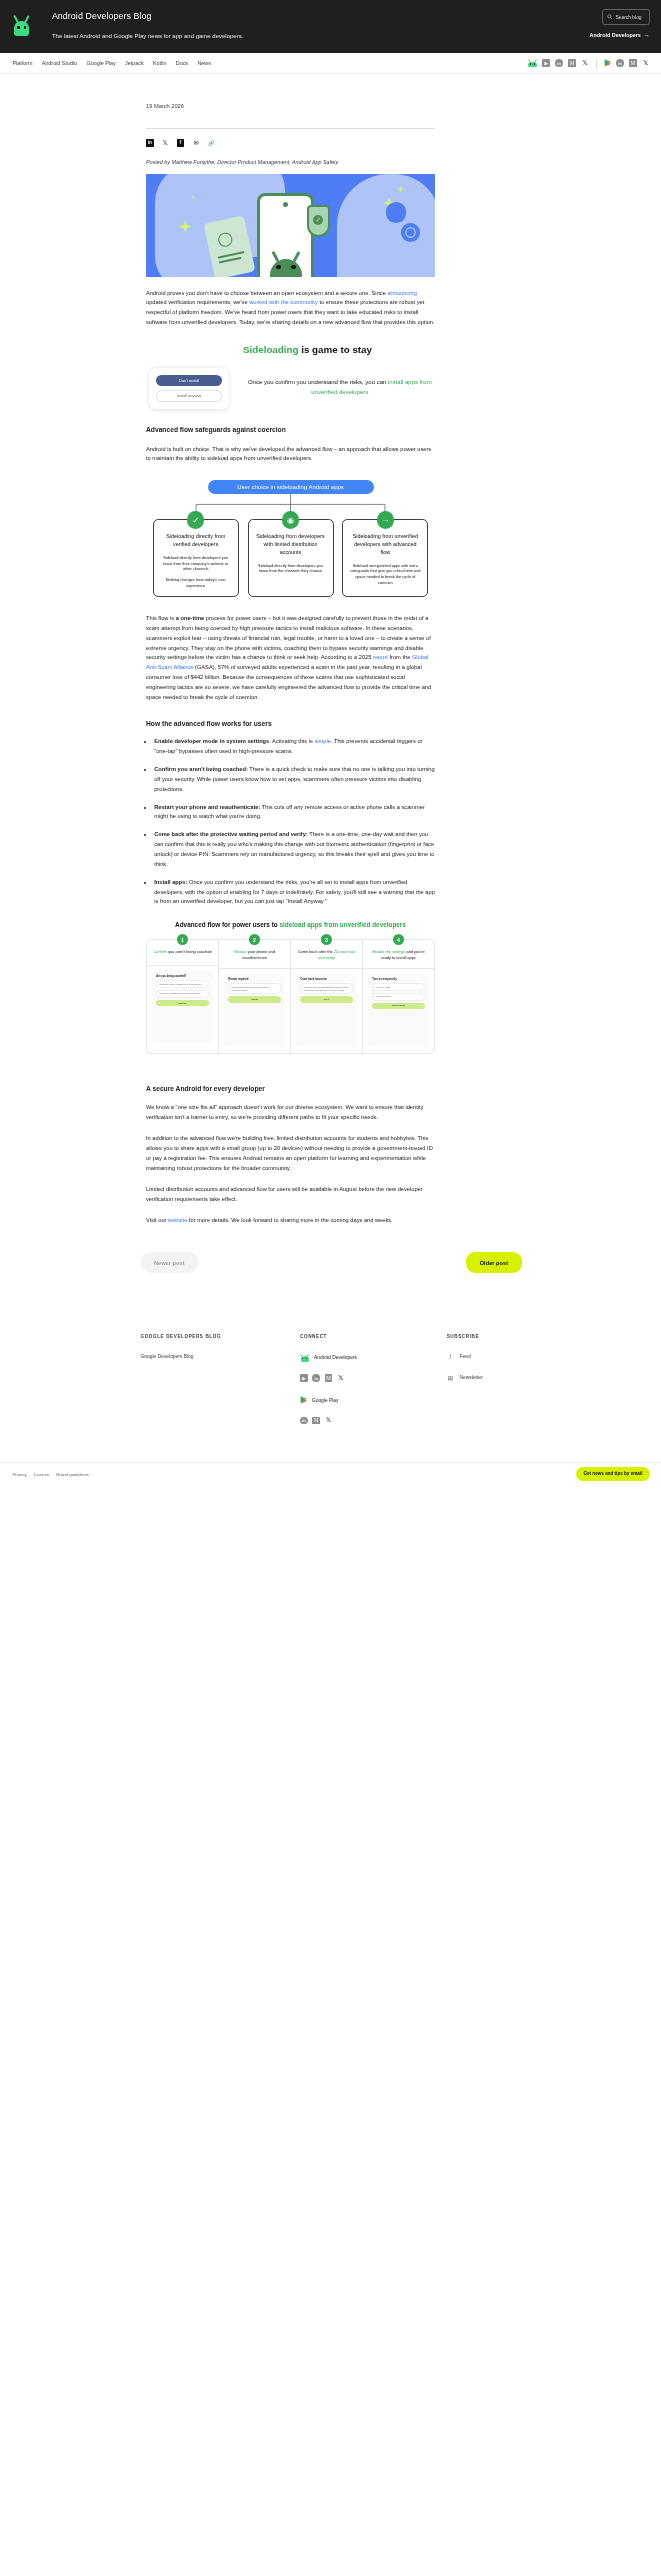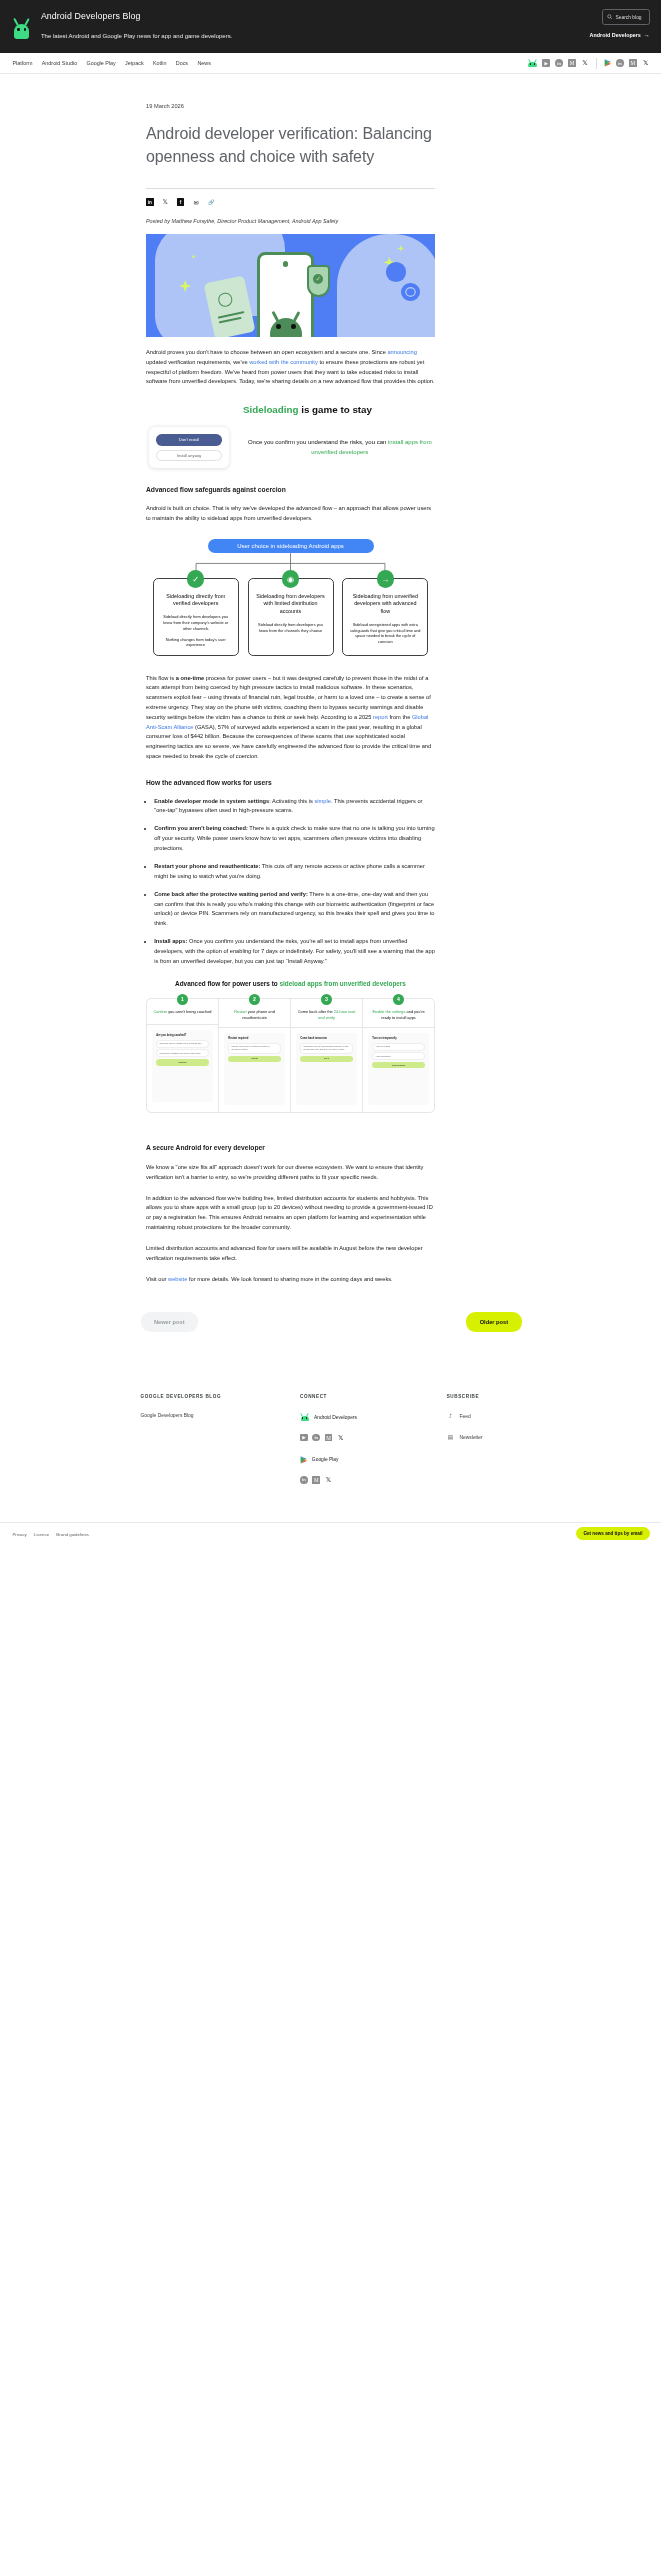--- a/index.html
+++ b/index.html
@@ -16,22 +16,22 @@
     background: #1f1f1f;
     height: 53px;
     position: relative;
     padding: 0 12.4px;
   }
   .brand {
     position: absolute;
     left: 12.4px;
     top: 11.3px;
     display: flex;
-    align-items: flex-end;
-    gap: 10px;
+    align-items: center;
+    gap: 21px;
   }
   .bot-logo { width: 18.5px; height: 23px; position: relative; flex: none; margin-top: 1px; }
   .bot-logo .head {
     position: absolute; left: 1.5px; top: 6.7px; width: 15.5px; height: 15px;
     background: #3ddc84; border-radius: 7.7px 7.7px 3.1px 3.1px;
   }
   .bot-logo .head::before, .bot-logo .head::after {
     content: ""; position: absolute; top: 4.6px; width: 2.6px; height: 2.6px;
     background: #111; border-radius: 50%;
   }
@@ -308,21 +308,20 @@
     <span class="ic circ">in</span>
     <span class="ic m">M</span>
     <span class="ic x">𝕏</span>
   </div>
 </div>
 
 <div class="article">
   <div class="col">
 
     <div class="post-date">19 March 2026</div>
-    <h1 class="post-title">Android developer verification: Balancing openness and choice with safety</h1>
     <div class="hr"></div>
 
     <div class="share-row">
       <span class="share-ic sqb">in</span>
       <span class="share-ic" style="font-size:6.7px;">𝕏</span>
       <span class="share-ic sqb">f</span>
       <span class="share-ic" style="font-size:6.2px;">✉</span>
       <span class="share-ic" style="font-size:5.2px;">🔗</span>
     </div>
 

